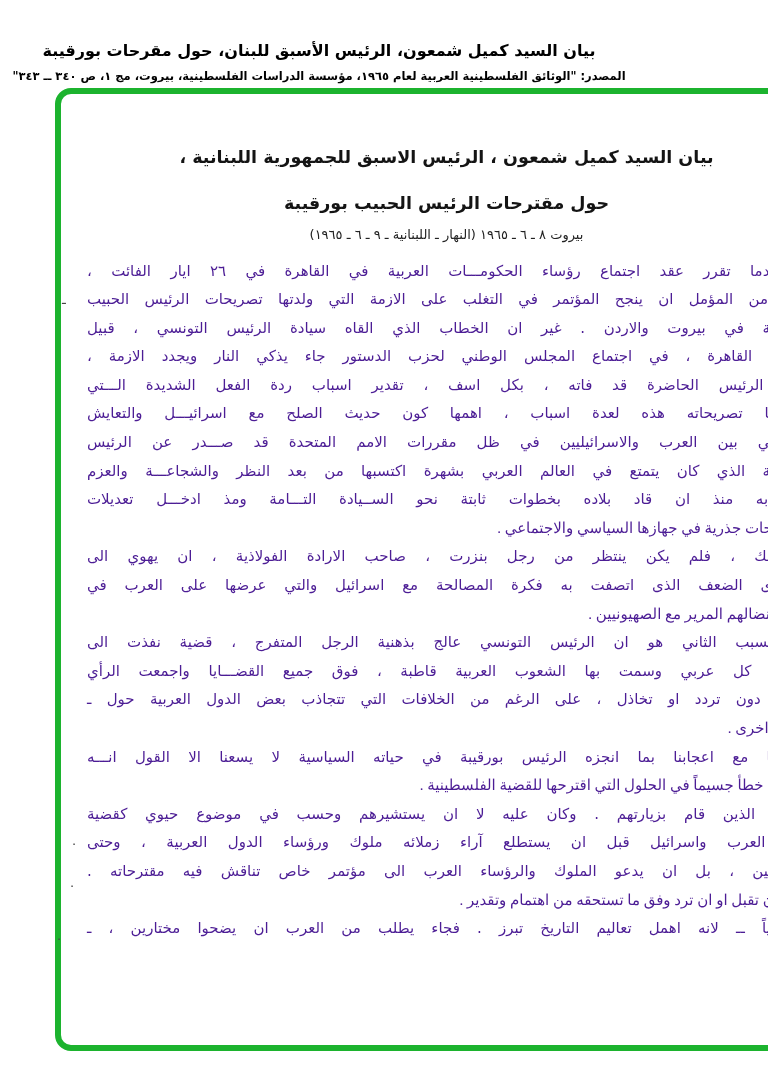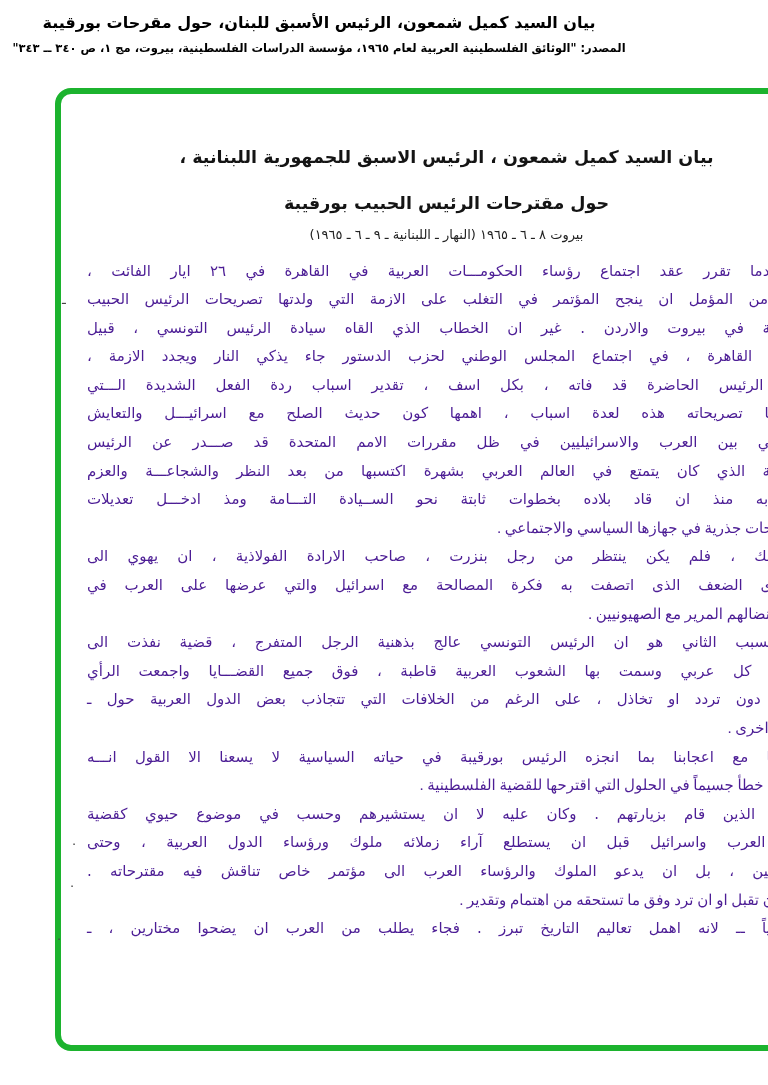--- a/index.html
+++ b/index.html
@@ -6,21 +6,21 @@
     margin: 0; padding: 0;
     width: 768px; height: 1085px;
     background: #ffffff;
     overflow: hidden;
   }
   body {
     font-family: "DejaVu Sans", sans-serif;
     color: #111;
     position: relative;
   }
-  .page-header { width: 638px; }
+  .page-header { width: 638px; margin-top: 28px; }
   .hdr-title {
     direction: rtl;
     text-align: center;
     font-weight: 700;
     font-size: 16px;
     padding-top: 13px;
     color: #000;
   }
   .hdr-source {
     direction: rtl;

